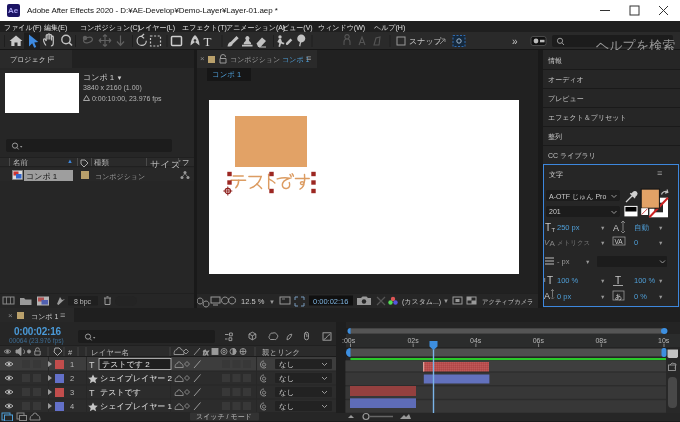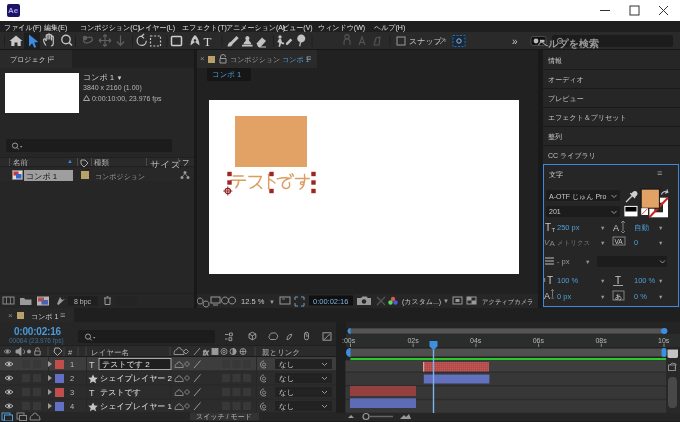--- a/index.html
+++ b/index.html
@@ -8,20 +8,21 @@
   .abs{position:absolute;}
   .inp{background:#1c1c1c;border-radius:2px;}
 </style>
 </head>
 <body>
 <div id="app">
 
   <div class="abs" style="left:0;top:0;width:680px;height:21px;background:#ffffff;"></div>
   <div class="abs" style="left:7px;top:4px;width:13px;height:13px;background:#1b1464;border-radius:2px;"></div>
   <div class="abs" style="left:8px;top:6px;font-size:8px;font-weight:bold;color:#a8a2f0;">Ae</div>
+  <div class="abs" style="left:27px;top:6px;font-size:8px;letter-spacing:-0.08px;color:#111;">Adobe After Effects 2020 - D:¥AE-Develop¥Demo-Layer¥Layer-01.aep *</div>
   <svg class="abs" style="left:596px;top:0;width:84px;height:21px" viewBox="0 0 84 21">
     <line x1="4" y1="10.5" x2="14" y2="10.5" stroke="#333" stroke-width="1"></line>
     <rect x="34" y="6" width="9" height="9" fill="none" stroke="#333" stroke-width="1"></rect>
     <line x1="63" y1="6" x2="72" y2="15" stroke="#333" stroke-width="1"></line>
     <line x1="72" y1="6" x2="63" y2="15" stroke="#333" stroke-width="1"></line>
   </svg>
 
   <div class="abs" style="left:0;top:21px;width:680px;height:11px;background:#1f1f1f;"></div>
   <div class="abs" style="left:4px;top:23px;font-size:7px;color:#e2e2e2;white-space:nowrap;">ファイル(F)</div>
     <div class="abs" style="left:44px;top:23px;font-size:7px;color:#e2e2e2;white-space:nowrap;">編集(E)</div>
@@ -97,21 +98,21 @@
 
     <rect x="531" y="4.5" width="15" height="9" rx="2" fill="#111" stroke="#555" stroke-width="0.8"></rect>
     <circle cx="536" cy="9" r="2.4" fill="#bbb"></circle>
     <rect x="540" y="7.8" width="4.5" height="2.5" fill="#bbb"></rect>
   </svg>
   <div class="abs inp" style="left:552px;top:35px;width:121px;height:12px;"></div>
   <svg class="abs" style="left:556px;top:37px;width:10px;height:9px" viewBox="0 0 10 9">
     <circle cx="4" cy="3.8" r="2.6" fill="none" stroke="#9a9a9a" stroke-width="1"></circle>
       <line x1="5.8" y1="5.6" x2="8" y2="8" stroke="#9a9a9a" stroke-width="1"></line>
   </svg>
-  <div class="abs" style="left:538px;top:37px;font-size:10px;color:#9a9a9a;font-weight:bold;">ヘルプを検索</div>
+  <div class="abs" style="left:596px;top:37px;font-size:13px;color:#9a9a9a;">ヘルプを検索</div>
 
   <div class="abs" style="left:0;top:50px;width:194px;height:258px;background:#262626;"></div>
   <div class="abs" style="left:0;top:50px;width:194px;height:18px;background:#212121;"></div>
   <div class="abs" style="left:0;top:50px;width:72px;height:18px;background:#2a2a2a;"></div>
   <div class="abs" style="left:10px;top:55px;font-size:7px;color:#cfcfcf;">プロジェクト</div>
   <div class="abs" style="left:49px;top:53px;font-size:9px;color:#9a9a9a;">≡</div>
   <div class="abs" style="left:5px;top:73px;width:74px;height:40px;background:#ffffff;"></div>
   <div class="abs" style="left:83px;top:72px;font-size:8px;color:#cfcfcf;">コンポ 1 <span style="font-size:6px;">▼</span></div>
   <div class="abs" style="left:83px;top:84px;font-size:7px;color:#b4b4b4;">3840 x 2160 (1.00)</div>
   <div class="abs" style="left:83px;top:94.5px;font-size:7px;color:#b4b4b4;"><svg style="width:7px;height:6px;vertical-align:0" viewBox="0 0 7 6">

